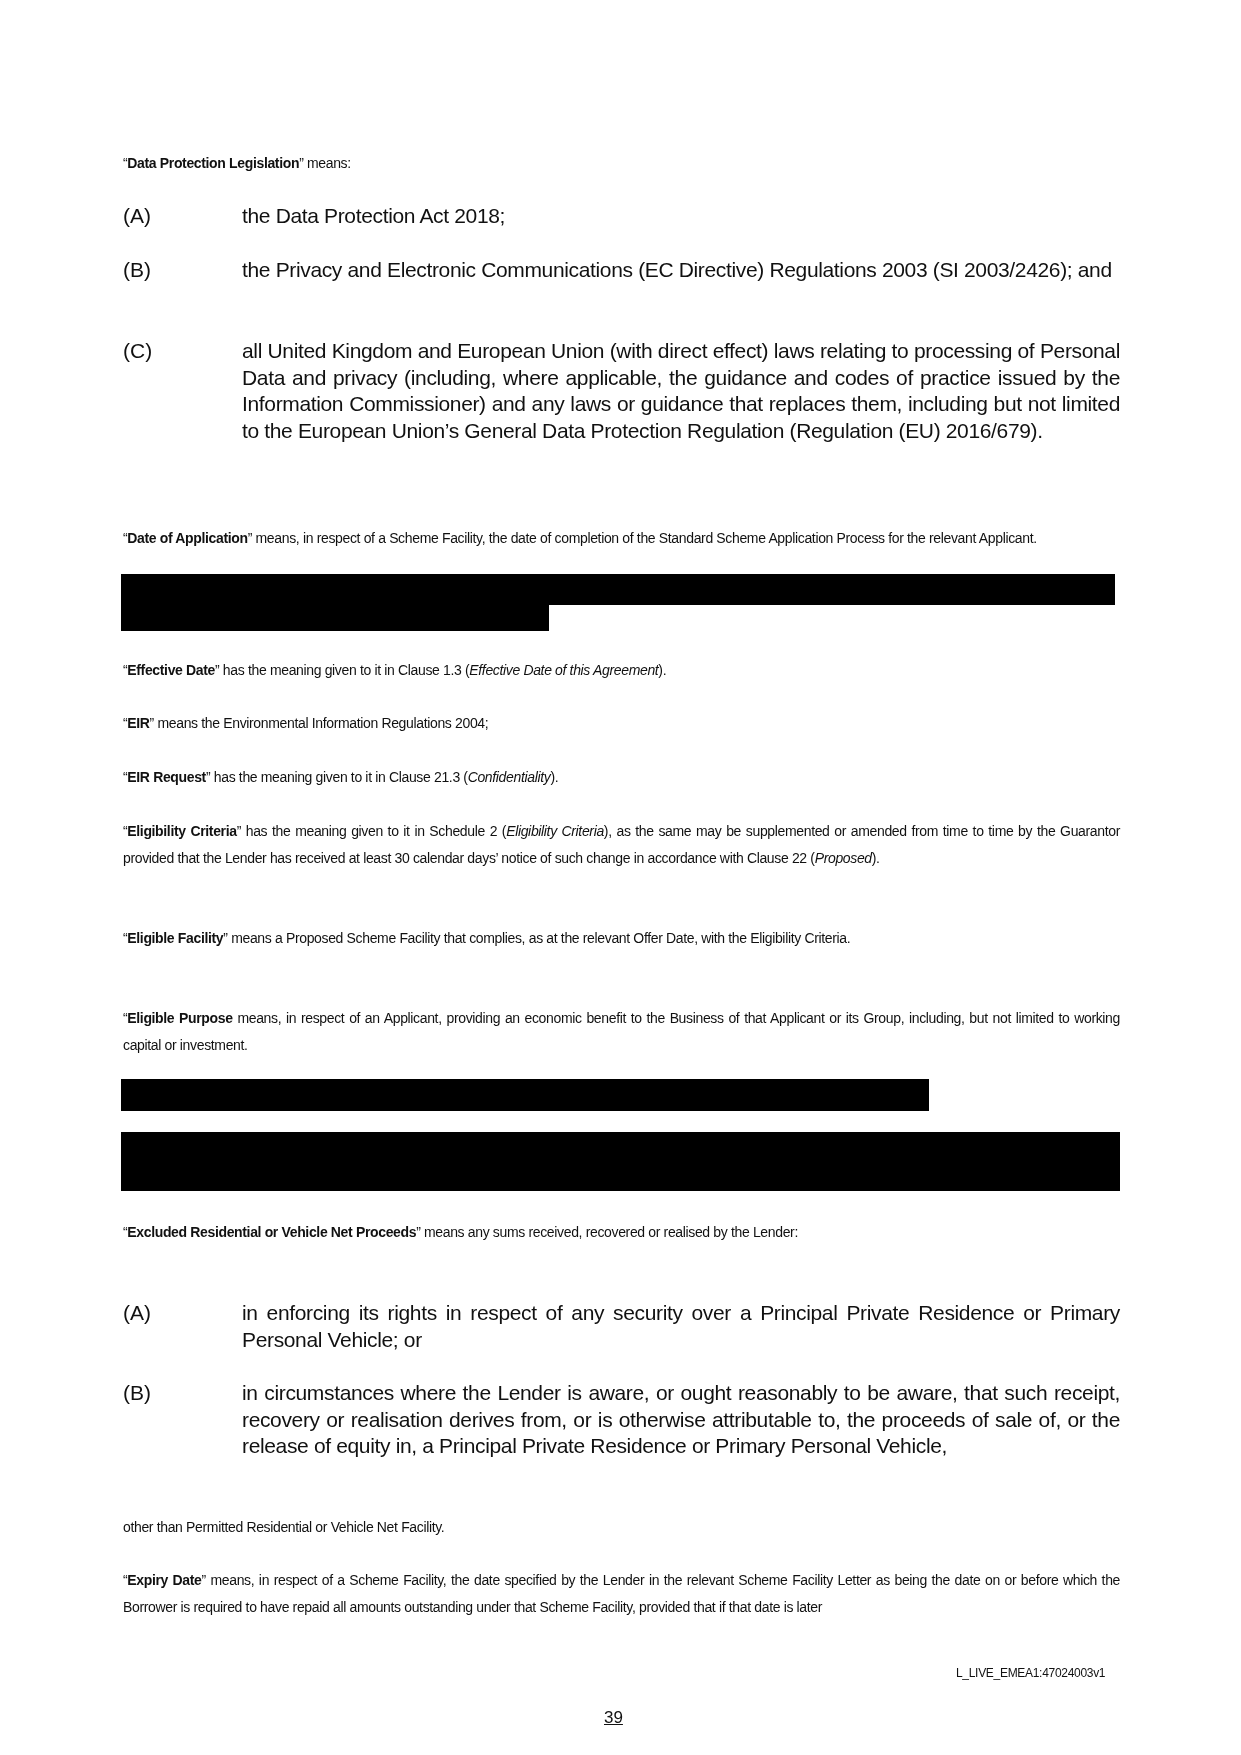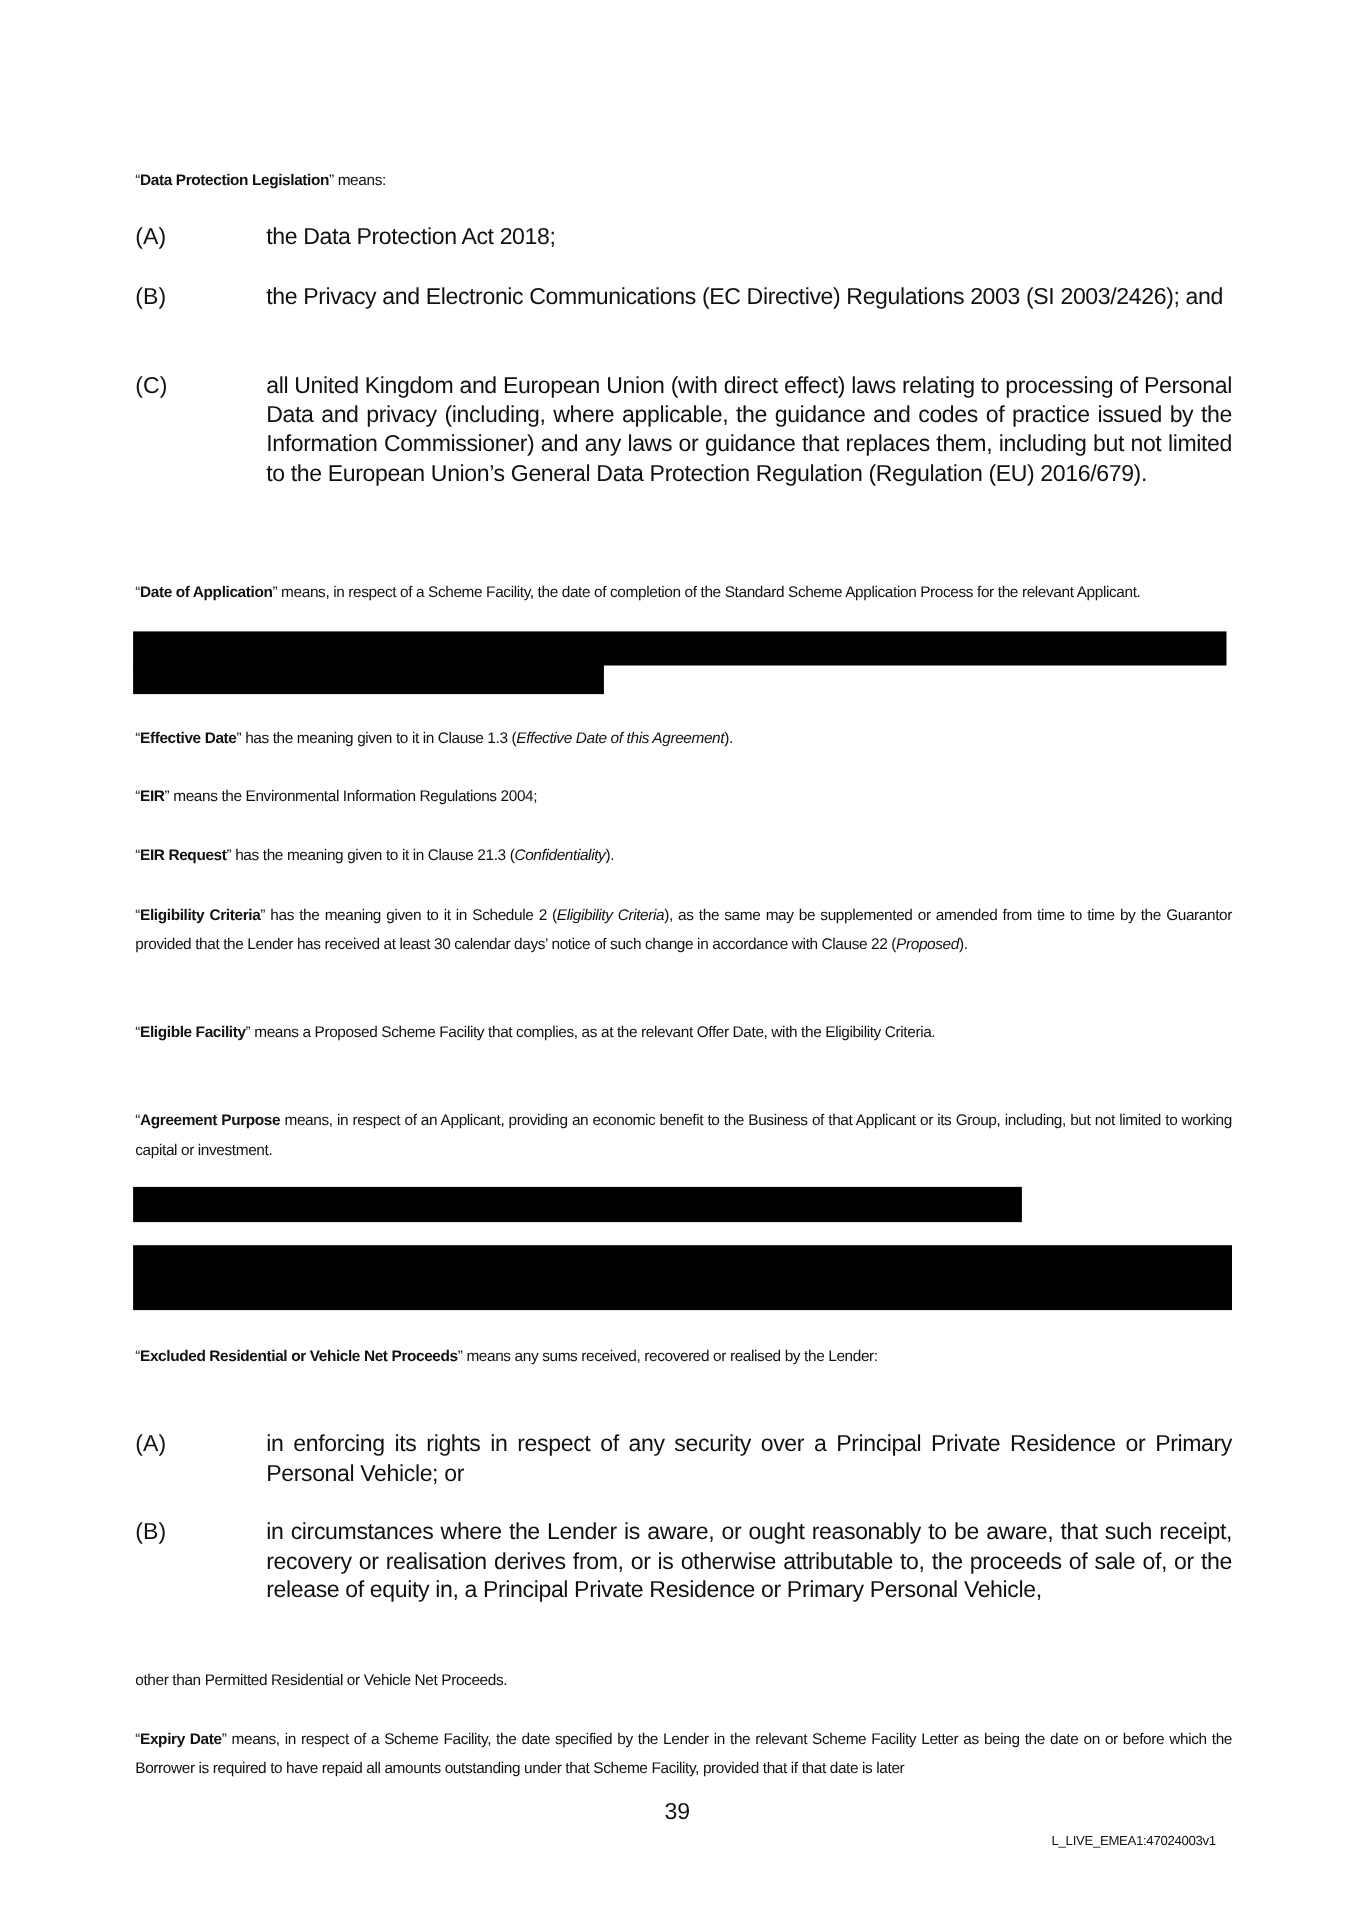--- a/index.html
+++ b/index.html
@@ -6,21 +6,21 @@
   body { width: 1241px; height: 1755px; position: relative; overflow: hidden;
          font-family: "Liberation Sans", sans-serif; color: #111111; }
   .para { position: absolute; left: 123px; width: 997px; font-size: 14px; line-height: 26.5px;
           text-align: justify; letter-spacing: -0.35px; }
   .item { position: absolute; left: 123px; width: 997px; font-size: 21px; line-height: 26.5px; }
   .item .lbl { position: absolute; left: 0; top: 0; }
   .item .txt { display: block; margin-left: 119px; text-align: justify; letter-spacing: -0.35px; }
   b { font-weight: bold; }
   i { font-style: italic; }
   .redact { position: absolute; background: #000000; }
-  .footer-page { position: absolute; left: 604px; top: 1636px; font-size: 21px; }
+  .footer-page { position: absolute; left: 604px; top: 1708px; font-size: 17px; text-decoration: underline; }
   .footer-id { position: absolute; left: 956px; top: 1666px; font-size: 12px; letter-spacing: -0.3px; }
 </style>
 </head>
 <body>
 
 <div class="para" style="top:150px;">
   <span>“</span><b>Data Protection Legislation</b><span>” means:</span>
 </div>
 
 <div class="item" style="top:203px;">
@@ -59,40 +59,40 @@
 
 <div class="para" style="top:818px;">
   <span>“</span><b>Eligibility Criteria</b><span>” has the meaning given to it in Schedule 2 (</span><i>Eligibility Criteria</i><span>), as the same may be supplemented or amended from time to time by the Guarantor provided that the Lender has received at least 30 calendar days’ notice of such change in accordance with Clause 22 (</span><i>Proposed</i><span>).</span>
 </div>
 
 <div class="para" style="top:925px;">
   <span>“</span><b>Eligible Facility</b><span>” means a Proposed Scheme Facility that complies, as at the relevant Offer Date, with the Eligibility Criteria.</span>
 </div>
 
 <div class="para" style="top:1005px;">
-  <span>“</span><b>Agreement Purpose</b><span> means, in respect of an Applicant, providing an economic benefit to the Business of that Applicant or its Group, including, but not limited to working capital or investment.</span>
+  <span>“</span><b>Eligible Purpose</b><span> means, in respect of an Applicant, providing an economic benefit to the Business of that Applicant or its Group, including, but not limited to working capital or investment.</span>
 </div>
 
 <div class="redact" style="left:121px; top:1079px; width:808px; height:32px;"></div>
 <div class="redact" style="left:121px; top:1132px; width:999px; height:59px;"></div>
 
 <div class="para" style="top:1219px;">
   <span>“</span><b>Excluded Residential or Vehicle Net Proceeds</b><span>” means any sums received, recovered or realised by the Lender:</span>
 </div>
 
 <div class="item" style="top:1300px;">
   <span class="lbl">(A)</span>
   <span class="txt">in enforcing its rights in respect of any security over a Principal Private Residence or Primary Personal Vehicle; or</span>
 </div>
 
 <div class="item" style="top:1380px;">
   <span class="lbl">(B)</span>
   <span class="txt">in circumstances where the Lender is aware, or ought reasonably to be aware, that such receipt, recovery or realisation derives from, or is otherwise attributable to, the proceeds of sale of, or the release of equity in, a Principal Private Residence or Primary Personal Vehicle,</span>
 </div>
 
-<div class="para" style="top:1514px;">other than Permitted Residential or Vehicle Net Proceeds.</div>
+<div class="para" style="top:1514px;">other than Permitted Residential or Vehicle Net Facility.</div>
 
 <div class="para" style="top:1567px;">
   <span>“</span><b>Expiry Date</b><span>” means, in respect of a Scheme Facility, the date specified by the Lender in the relevant Scheme Facility Letter as being the date on or before which the Borrower is required to have repaid all amounts outstanding under that Scheme Facility, provided that if that date is later</span>
 </div>
 
 <div class="footer-page">39</div>
 <div class="footer-id">L_LIVE_EMEA1:47024003v1</div>
 
 </body></html>

